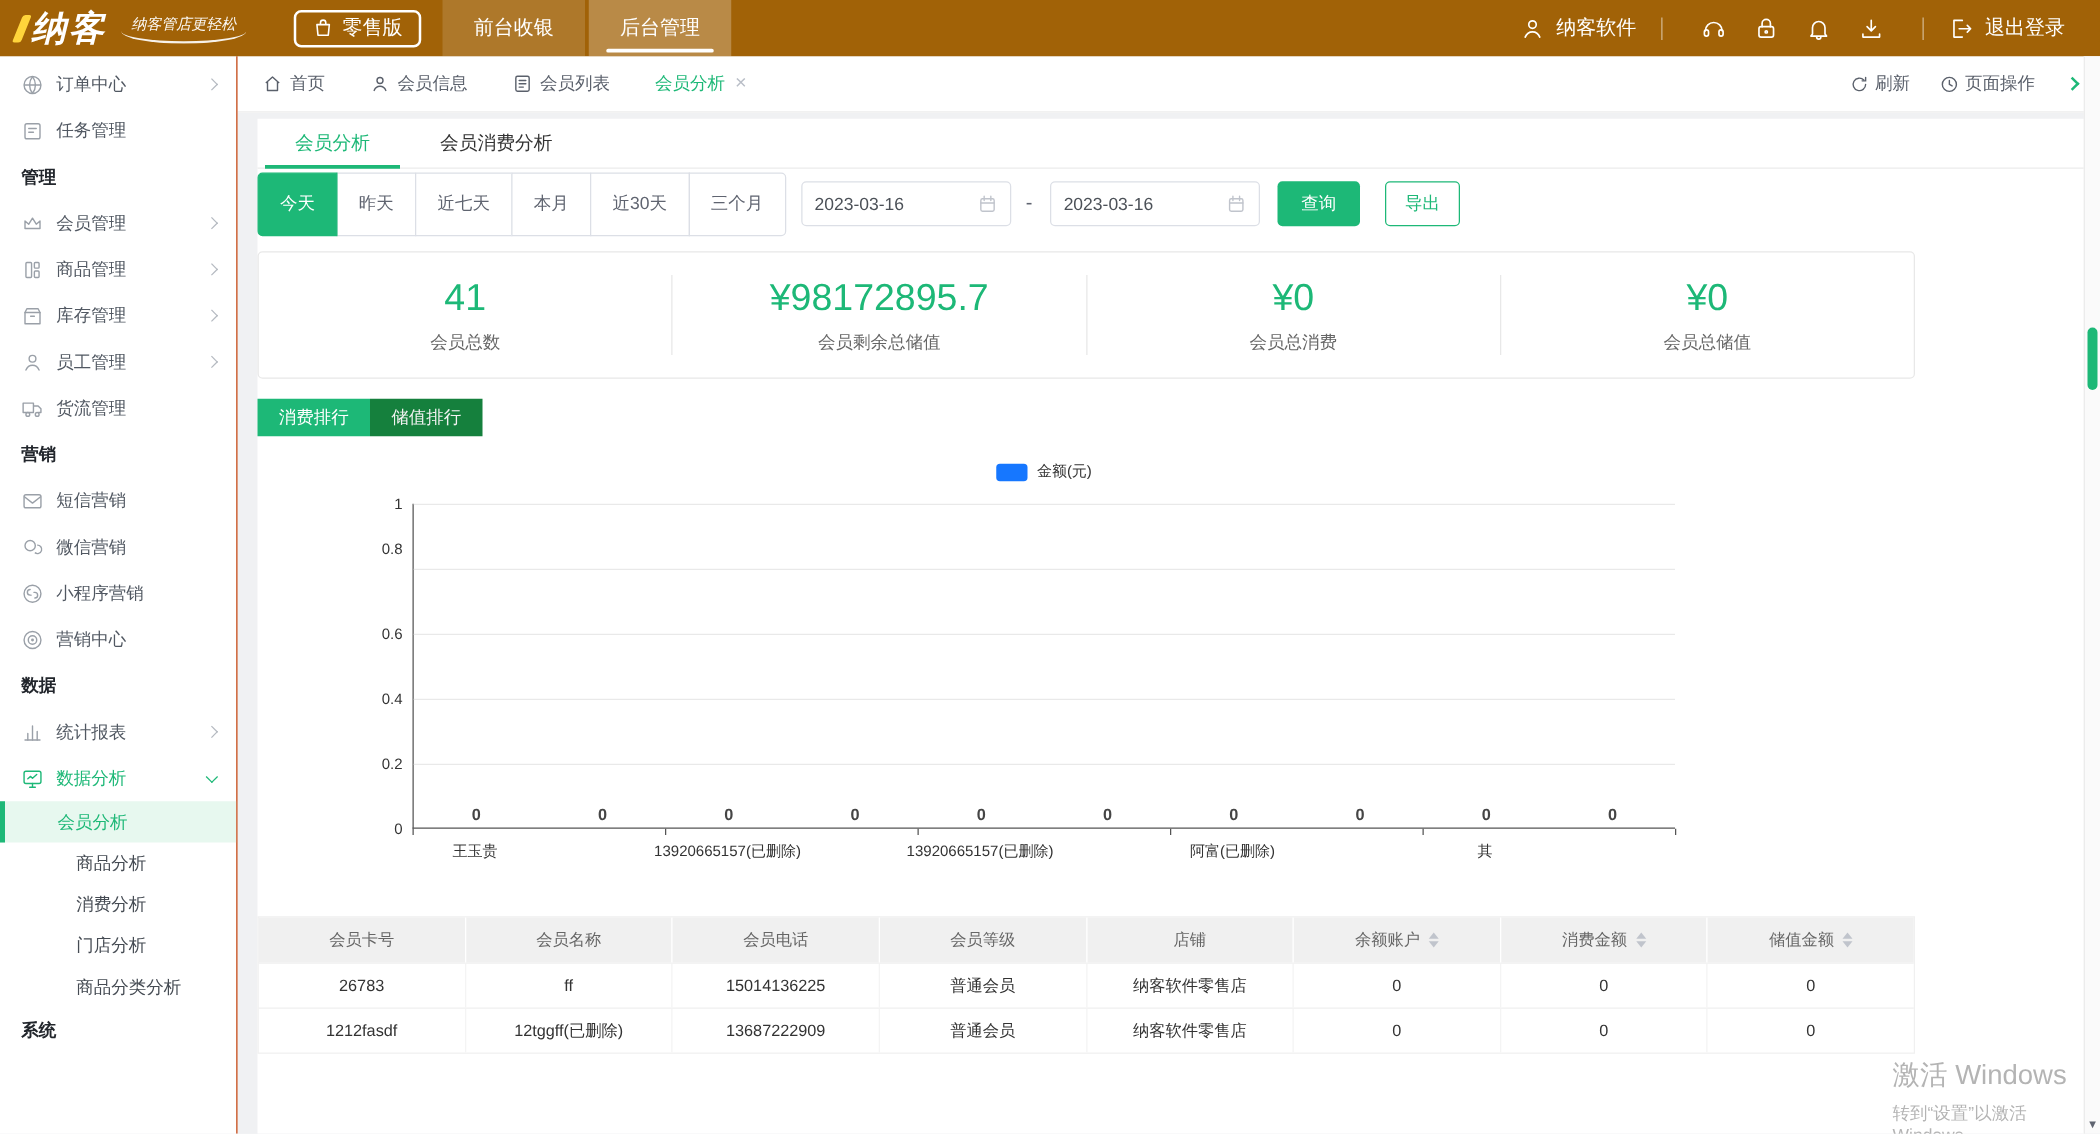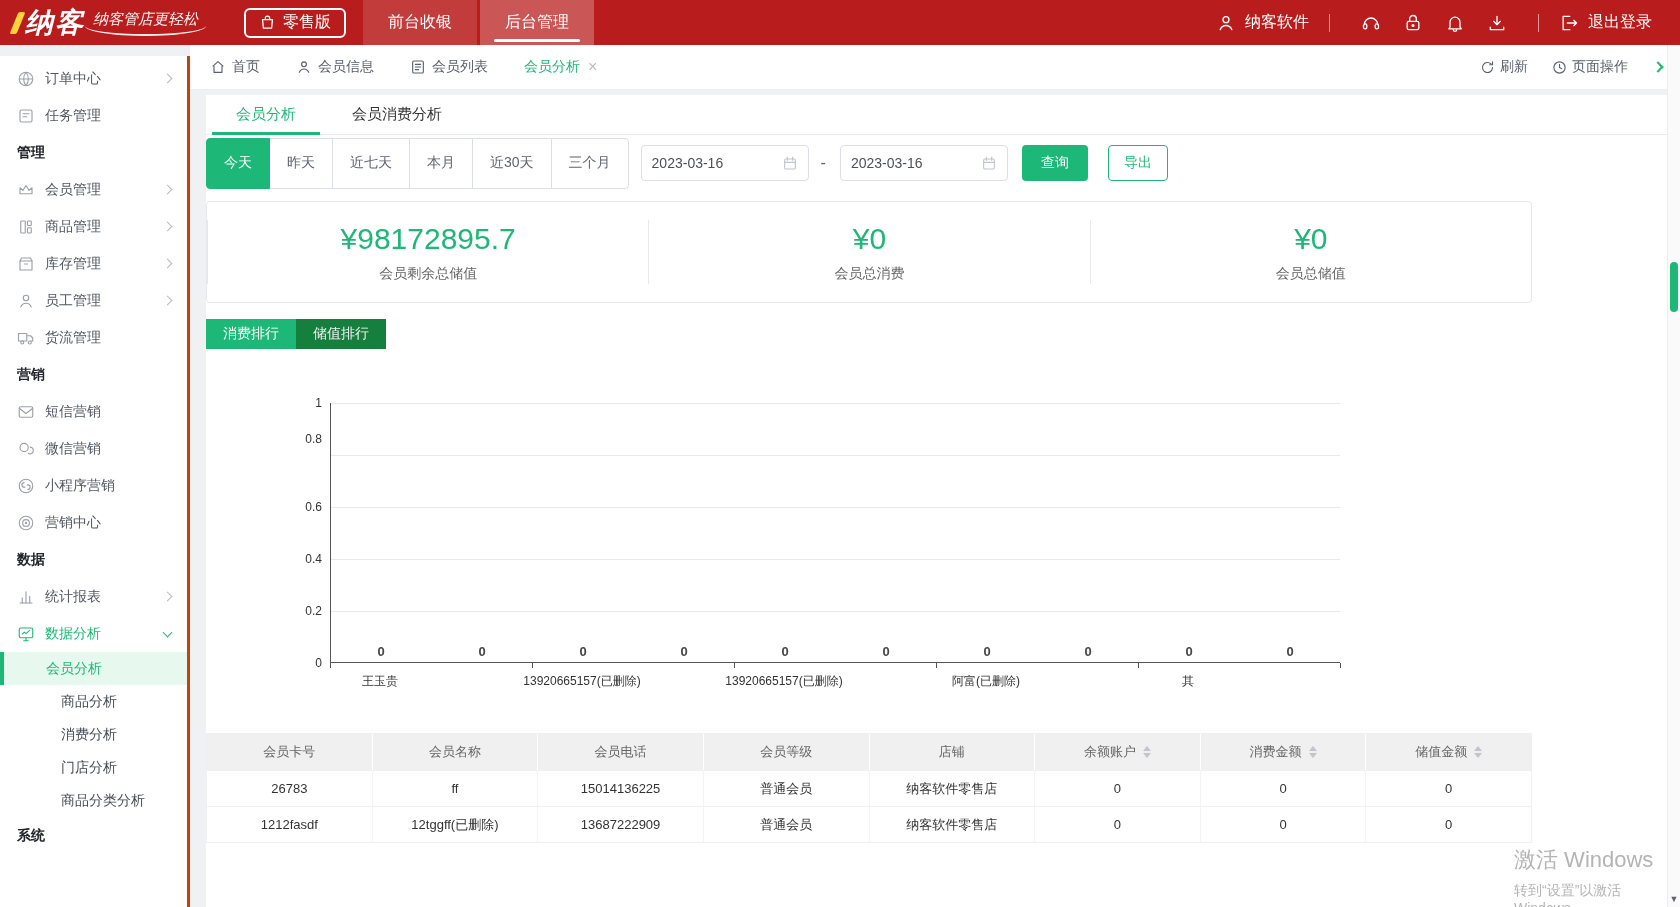--- a/index.html
+++ b/index.html
@@ -1,37 +1,37 @@
 <!DOCTYPE html>
 <html><head>
 <meta charset="utf-8">
 <style>
 *{margin:0;padding:0;box-sizing:border-box}
 html,body{width:1680px;height:907px}
 body{position:relative;font-family:"Liberation Sans","DejaVu Sans",sans-serif;background:#f0f1f3;overflow:hidden;color:#333}
 
 
-.header{position:absolute;top:0;left:0;width:1680px;height:45px;background:#b91c1c;display:flex;align-items:center;color:#fff;z-index:40}
+.header{position:absolute;top:0;left:0;width:1680px;height:45px;background:#a16207;display:flex;align-items:center;color:#fff;z-index:40}
 .logo{display:flex;align-items:center;margin-left:14px;gap:4px}
 .logo-mark{width:7px;height:22px;background:#ffd43b;transform:skewX(-22deg);border-radius:2px}
 .logo-text{font-size:28px;font-weight:bold;font-style:italic;letter-spacing:2px}
-.slogan{font-style:italic;font-size:15px;opacity:.96;border-bottom:2px solid rgba(255,255,255,.95);border-radius:0 0 50% 50%/0 0 10px 10px;padding:0 8px 5px}
+.slogan{font-style:italic;font-size:12px;margin-left:12px;opacity:.96;border-bottom:2px solid rgba(255,255,255,.95);border-radius:0 0 50% 50%/0 0 10px 10px;padding:0 8px 5px}
 .badge{display:flex;align-items:center;gap:7px;border:2px solid #fff;border-radius:6px;height:30px;padding:0 13px;margin-left:38px;font-size:16px;cursor:pointer}
 .hdr-tabs{display:flex;height:45px;margin-left:14px}
 .hdr-tab{position:relative;display:flex;align-items:center;padding:0 25px;font-size:16px;background:rgba(255,255,255,.14);margin-left:3px;cursor:pointer}
 .hdr-tab.active{background:rgba(255,255,255,.26)}
 .hdr-tab.active::after{content:"";position:absolute;left:14px;right:14px;bottom:3px;height:3px;background:#fff;border-radius:2px}
 .hdr-right{margin-left:auto;display:flex;align-items:center;margin-right:28px;font-size:16px}
 .hdr-user{display:flex;align-items:center;gap:9px;cursor:pointer}
 .hdr-sep{width:1px;height:18px;background:rgba(255,255,255,.55);margin:0 20px}
 .hdr-ic{display:flex;align-items:center;cursor:pointer;margin:0 11px}
 .hdr-logout{display:flex;align-items:center;gap:9px;cursor:pointer}
 
 
-.sidebar{position:absolute;top:56px;left:0;bottom:0;width:190px;background:#fff;border-right:3px solid #c2410c;padding-top:4px;font-size:14px;color:#515862;z-index:30;overflow:hidden}
+.sidebar{position:absolute;top:45px;left:0;bottom:0;width:190px;background:#fff;border-right:1px solid #c2410c;padding-top:4px;font-size:14px;color:#515862;z-index:30;overflow:hidden}
 .side-item{display:flex;align-items:center;height:37px;padding:0 16px 0 17px;gap:10px;cursor:pointer}
 .side-item .lbl{flex:1}
 .side-section{height:37px;display:flex;align-items:center;padding-left:17px;color:#22262c;font-weight:bold}
 .chev{display:inline-block;width:7px;height:7px;border-top:1.5px solid #b4b9c0;border-right:1.5px solid #b4b9c0;transform:rotate(45deg)}
 .chev.down{transform:rotate(135deg);border-color:#1db877;margin-top:-3px}
 .side-item.parent-active{color:#1db877}
 .side-child{height:33px;display:flex;align-items:center;padding-left:61px;cursor:pointer;color:#454b53}
 .side-child.active{background:#e7f8ef;color:#1db877;border-left:4px solid #1db877;padding-left:42px}
 
 
@@ -372,20 +372,24 @@
         <svg width="16" height="16" viewBox="0 0 24 24" fill="none" stroke="#c0c4cc" stroke-width="1.7" stroke-linecap="round">
             <rect x="4" y="6" width="16" height="15" rx="2"></rect>
             <path d="M8 3v5M16 3v5M4 11h16"></path>
           </svg>
       </div>
       <button class="btn-query">查询</button>
       <button class="btn-export">导出</button>
     </div>
 
     <div class="stats">
+      <div class="stat">
+        <div class="v">41</div>
+        <div class="l">会员总数</div>
+      </div>
       <div class="stat-sep"></div>
       <div class="stat">
         <div class="v">¥98172895.7</div>
         <div class="l">会员剩余总储值</div>
       </div>
       <div class="stat-sep"></div>
       <div class="stat">
         <div class="v">¥0</div>
         <div class="l">会员总消费</div>
       </div>
@@ -395,20 +399,24 @@
         <div class="l">会员总储值</div>
       </div>
     </div>
 
     <div class="ranks">
       <div class="rank on">消费排行</div>
       <div class="rank off">储值排行</div>
     </div>
 
     <div class="chart">
+      <div class="legend">
+        <span class="sw"></span>
+        <span>金额(元)</span>
+      </div>
 
       <span class="ylab" style="top:48px">1</span>
       <span class="ylab" style="top:84px">0.8</span>
       <span class="ylab" style="top:152px">0.6</span>
       <span class="ylab" style="top:204px">0.4</span>
       <span class="ylab" style="top:256px">0.2</span>
       <span class="ylab" style="top:308px">0</span>
 
       <div class="plot">
         <div class="grid" style="top:0"></div>

